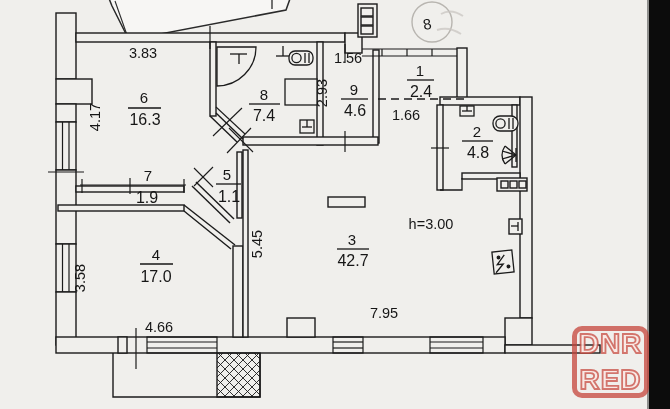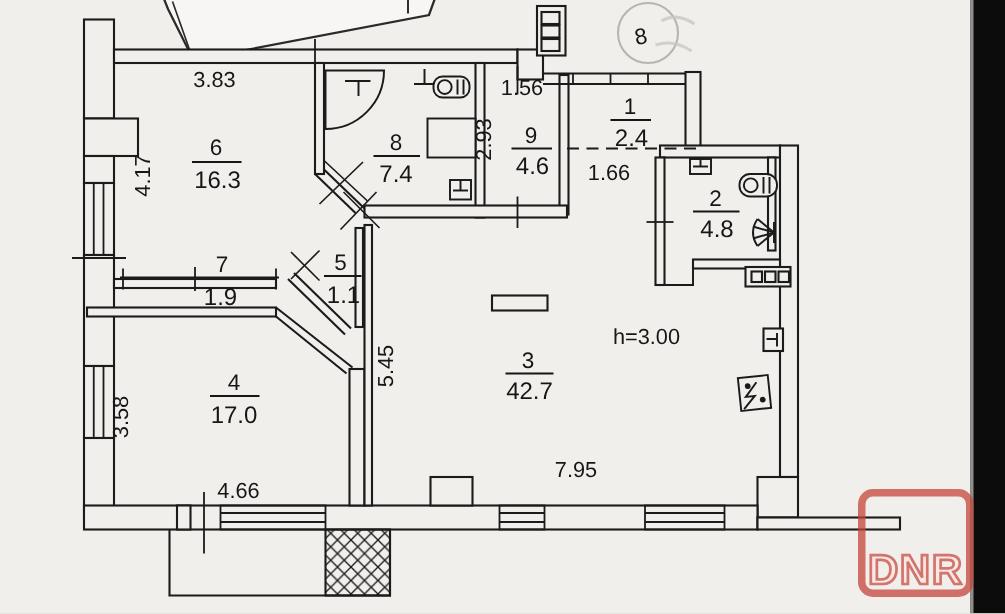--- a/index.html
+++ b/index.html
@@ -9,21 +9,21 @@
   }
   #plan-svg{position:absolute;left:0;top:0;}
   #black-band{
     position:absolute;top:0;right:0;width:21px;height:409px;
     background:#0c0c0c;border-left:2px solid #8f8f8d;
   }
   #watermark{
     position:absolute;left:572px;top:326px;width:77px;height:72px;
     box-sizing:border-box;border:5px solid rgba(198,68,58,.8);
     border-radius:10px;display:flex;flex-direction:column;
-    align-items:center;justify-content:flex-end;opacity:.93;
+    align-items:center;justify-content:space-between;opacity:.93;
   }
   #watermark .wm-line{
     font-size:28px;font-weight:700;line-height:.92;letter-spacing:1px;
     color:rgba(252,240,236,.92);
     -webkit-text-stroke:1.8px rgba(198,68,58,.75);
     text-shadow:0 0 1px rgba(198,68,58,.5);
   }
   text{fill:#161616;}
   .num{font-size:15px;}
   .area{font-size:16px;}
@@ -249,14 +249,15 @@
     <text class="dim" x="327" y="93" transform="rotate(-90 327 93)">2.93</text>
     <text class="dim" x="262" y="244" transform="rotate(-90 262 244)">5.45</text>
     <text class="dim" x="85" y="278" transform="rotate(-90 85 278)">3.58</text>
   </g>
 </svg>
 
 <div id="black-band"></div>
 
 <div id="watermark">
   <div class="wm-line">DNR</div>
+  <div class="wm-line">RED</div>
 </div>
 </div>
 
 </body></html>

